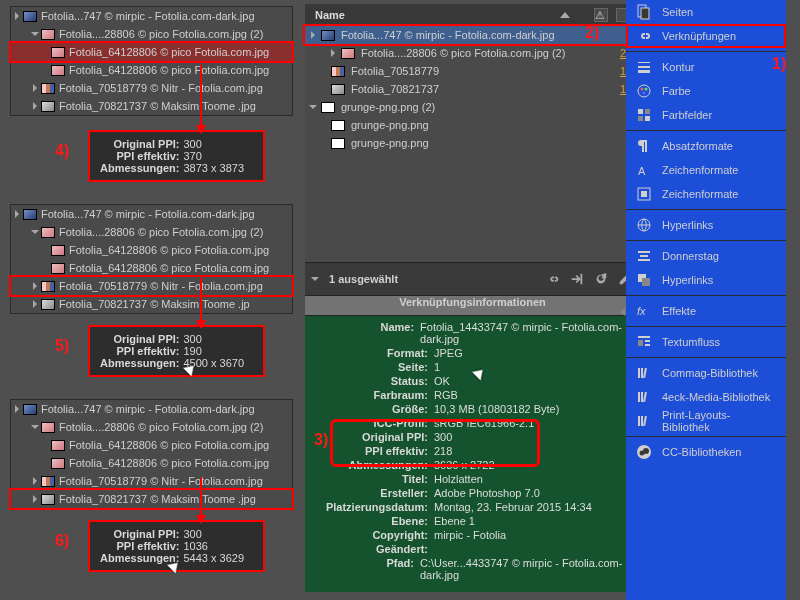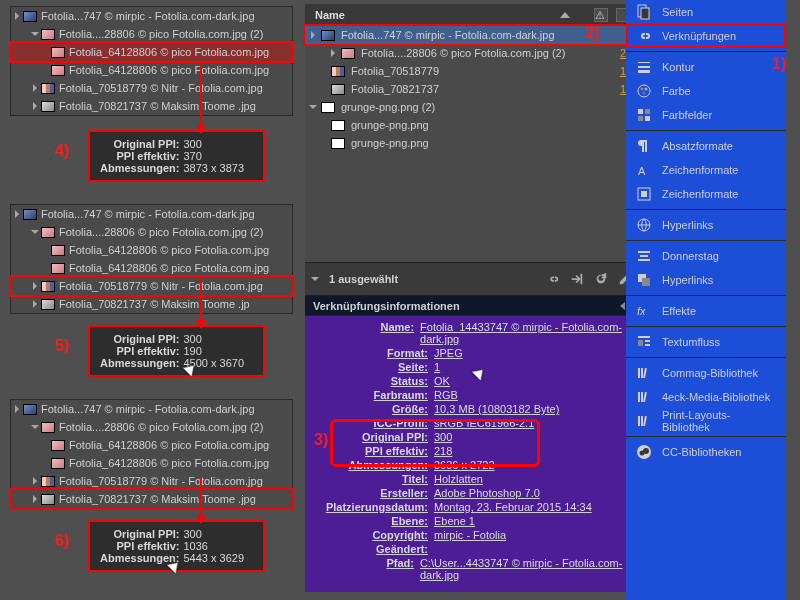--- a/index.html
+++ b/index.html
@@ -33,22 +33,22 @@
 .mid-head .tri { margin-left:auto; width:0;height:0;border-left:5px solid transparent;border-right:5px solid transparent;border-bottom:6px solid #aaa; }
 .mid-icon { width:14px; height:14px; border:1px solid #666; background:#4a4a4a; }
 .mid-list { background:#4a4a4a; }
 .mrow { display:flex; align-items:center; height:18px; padding:0 6px; gap:6px; color:#e0e0e0; }
 .mrow .num { margin-left:auto; color:#c9a24a; text-decoration:underline; padding-right:8px; }
 .mrow.sel { background:#3f5f8f; outline:2px solid #ff0000; }
 .mrow.childm { padding-left:26px; }
 .statusbar { background:#3a3a3a; height:22px; display:flex; align-items:center; padding:16px 8px; gap:12px; color:#c8c8c8; border-top:1px solid #222; border-bottom:1px solid #222;font-weight:bold; }
 .statusbar .sp { margin-left:auto; display:flex; gap:10px; }
 .ico { width:14px; height:14px; display:inline-block; }
-.info-head { background:#0f172a; height:20px; display:flex; align-items:center; padding:0 8px; color:#d8d8d8; font-weight:bold; border-bottom:1px solid #222; }
-.info-body { background:#4c1d95; padding:4px 8px 10px 8px;text-decoration:underline; }
+.info-head { background:#737373; height:20px; display:flex; align-items:center; padding:0 8px; color:#d8d8d8; font-weight:bold; border-bottom:1px solid #222;flex-direction:column; }
+.info-body { background:#14532d; padding:4px 8px 10px 8px; }
 .info-body .line { display:flex; gap:6px; padding:1px 0; }
 .info-body .lab { width:115px; text-align:right; color:#d8d8d8; font-weight:bold; }
 .info-body .val { color:#dcdcdc; }
 .rlist { display:flex; flex-direction:column; }
 .ritem { display:flex; align-items:center; height:24px; padding:0 10px; gap:10px; color:#d2d2d2; }
 .ritem.sel { outline:2px solid #ff0000; outline-offset:-2px; }
 .sep { height:1px; background:#2a2a2a; margin:3px 0; }
 .ricon { width:16px; height:16px; flex:none; display:flex; align-items:center; justify-content:center; fill:#cfcfcf; }
 .cursor { position:absolute; width:0; height:0; pointer-events:none; }
 .cursor::before { content:""; position:absolute; width:0; height:0; border-left:9px solid #fff; border-top:6px solid transparent; border-bottom:6px solid transparent; transform:rotate(-45deg); filter:drop-shadow(0 0 1px #000); }

